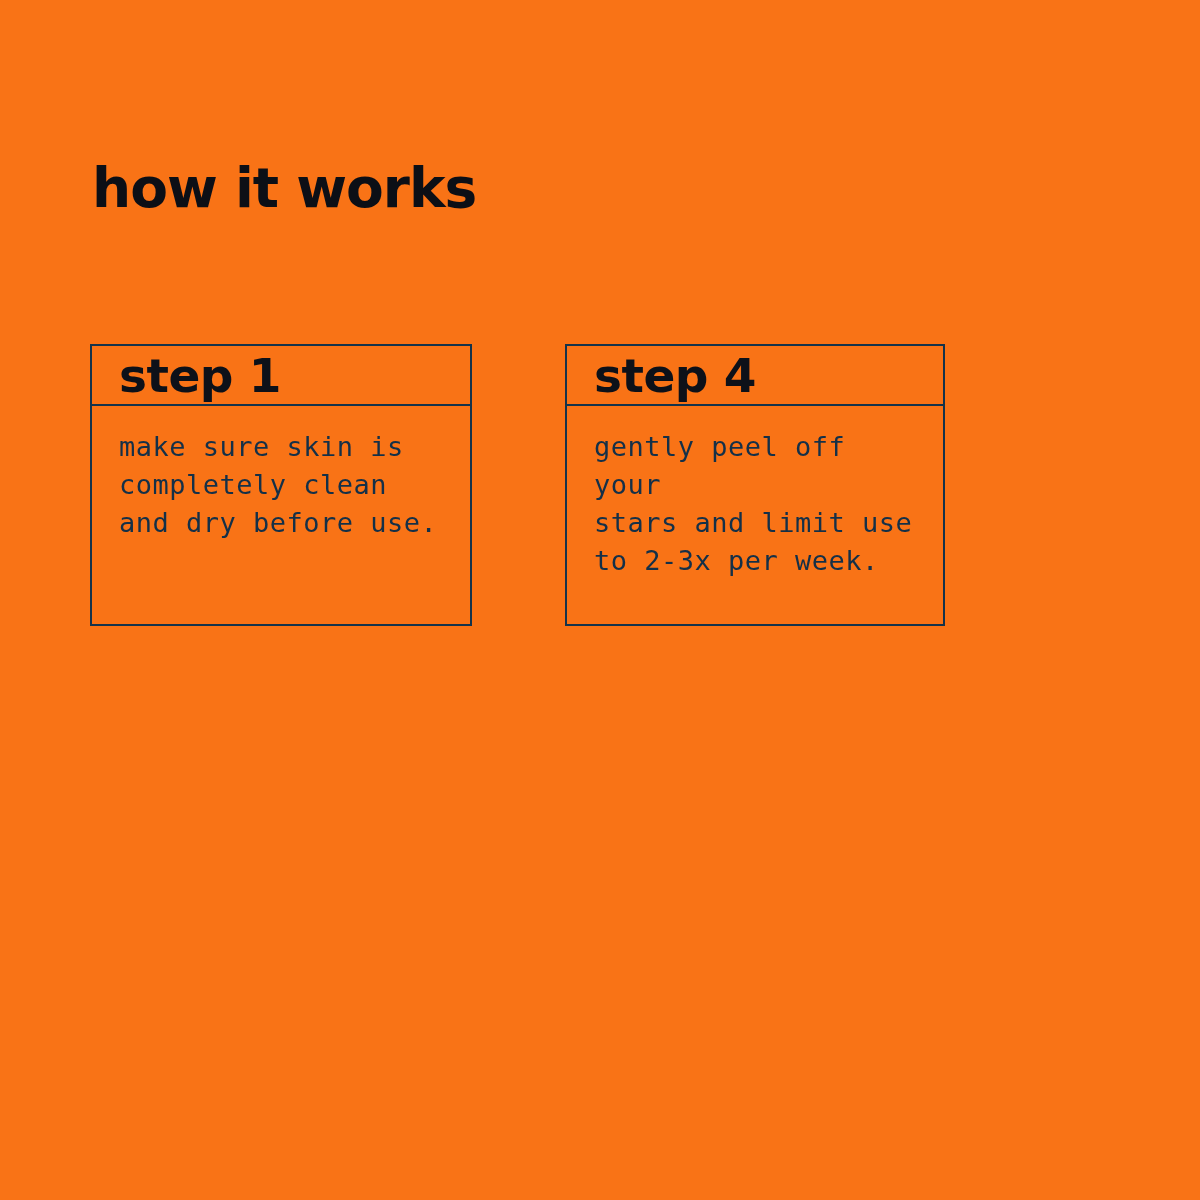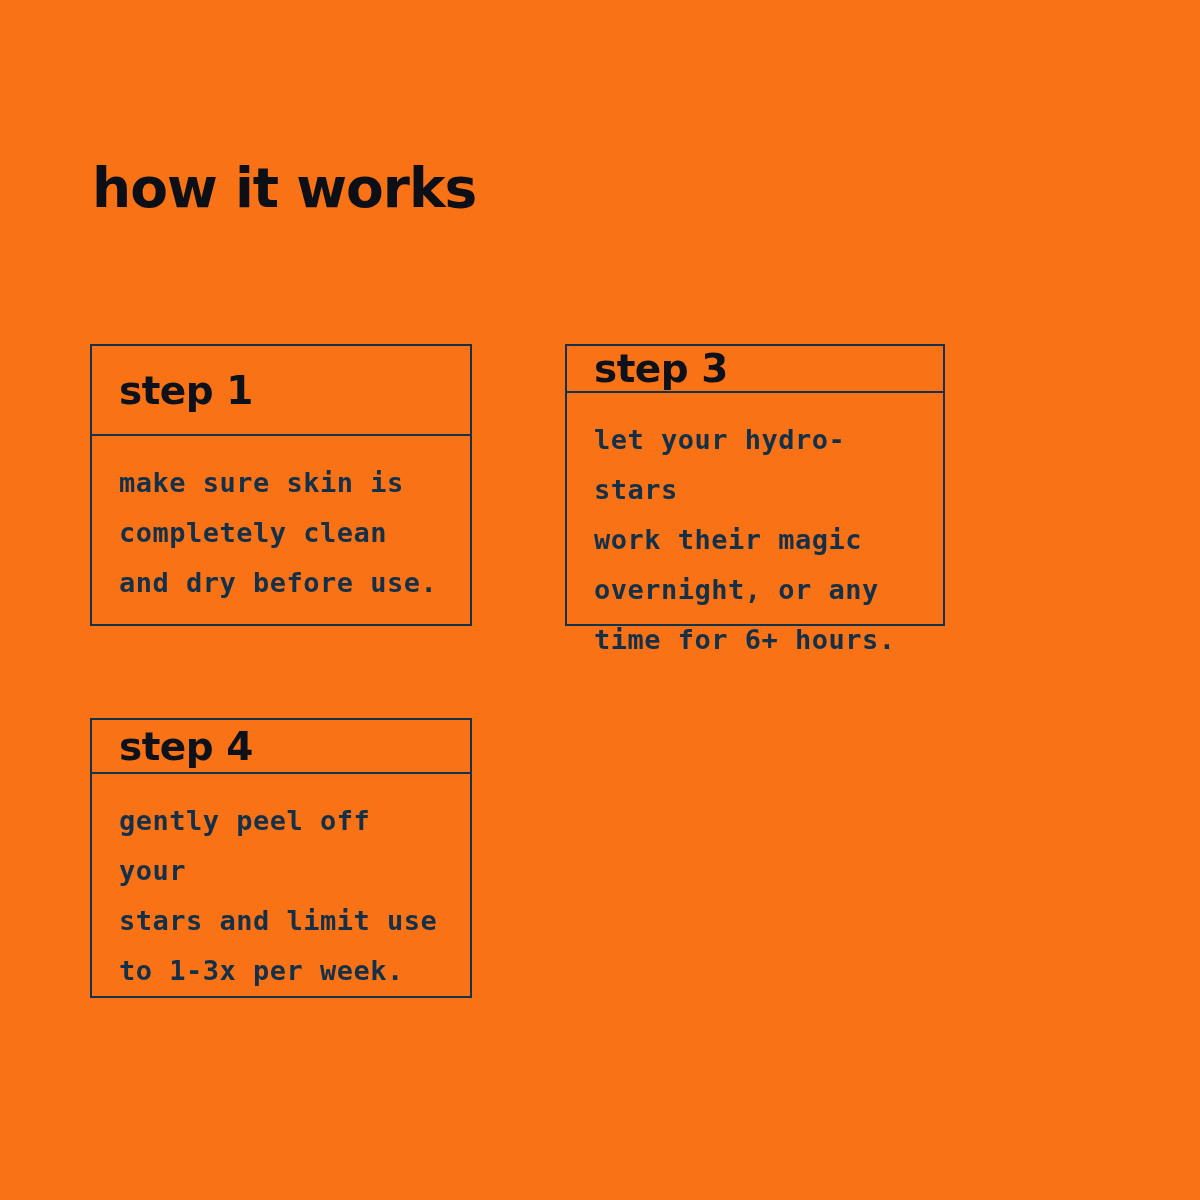--- a/index.html
+++ b/index.html
@@ -32,65 +32,57 @@
     column-gap: 93px;
     row-gap: 92px;
   }
   .step-card {
     box-sizing: border-box;
     display: flex;
     flex-direction: column;
   }
   .step-header {
     box-sizing: border-box;
-    height: 90px;
+    height: 60px;
     display: flex;
     align-items: center;
     padding-left: 27px;
-    font-size: 39px;
+    font-size: 47px;
     font-weight: bold;
     letter-spacing: -0.5px;
   }
   .step-body {
     box-sizing: border-box;
     padding: 22px 20px 0 27px;
     font-family: "DejaVu Sans Mono", "Liberation Mono", monospace;
     font-size: 27px;
-    line-height: 50px;
+    line-height: 38px;
     white-space: pre-line;
     letter-spacing: 0.5px;
-    font-weight: bold;
   }
 </style>
 </head>
 <body>
 
 <div class="canvas" style="background: #f97316;">
 
   <h1 class="page-title" style="color: rgb(12, 15, 22);">how it works</h1>
 
   <div class="steps-grid">
 
     <div class="step-card" style="border: 2px solid rgb(20, 51, 75);">
       <div class="step-header" style="border-bottom: 2px solid rgb(20, 51, 75); color: rgb(13, 17, 25);">step 1</div>
       <div class="step-body" style="color: rgb(20, 48, 72);">make sure skin is
 completely clean
 and dry before use.</div>
     </div>
 
 
-    <div class="step-card" style="border: 2px solid rgb(20, 51, 75);">
-      <div class="step-header" style="border-bottom: 2px solid rgb(20, 51, 75); color: rgb(13, 17, 25);">step 3</div>
-      <div class="step-body" style="color: rgb(20, 48, 72);">let your hydro-stars
-work their magic
-overnight, or any
-time for 6+ hours.</div>
-    </div>
 
     <div class="step-card" style="border: 2px solid rgb(20, 51, 75);">
       <div class="step-header" style="border-bottom: 2px solid rgb(20, 51, 75); color: rgb(13, 17, 25); text-align: right;">step 4</div>
       <div class="step-body" style="color: rgb(20, 48, 72);">gently peel off your
 stars and limit use
-to 1-3x per week.</div>
+to 2-3x per week.</div>
     </div>
 
   </div>
 </div>
 
 </body></html>

